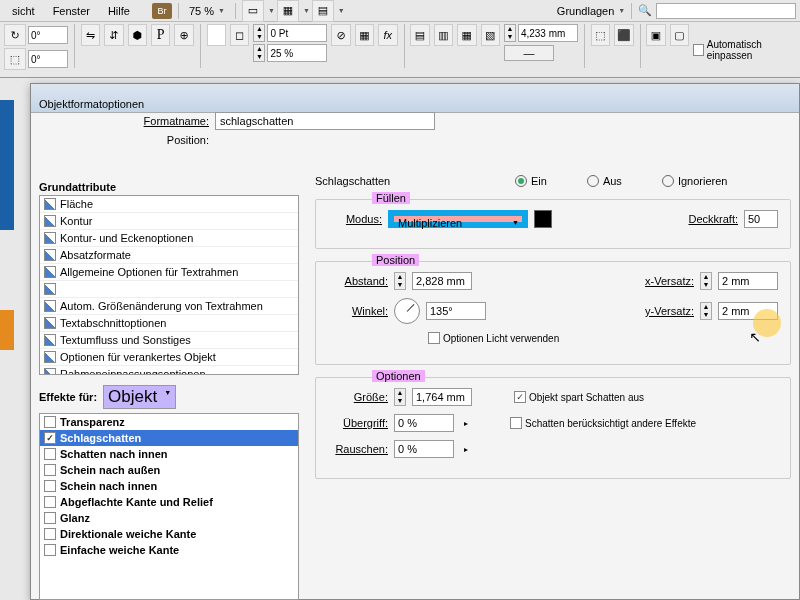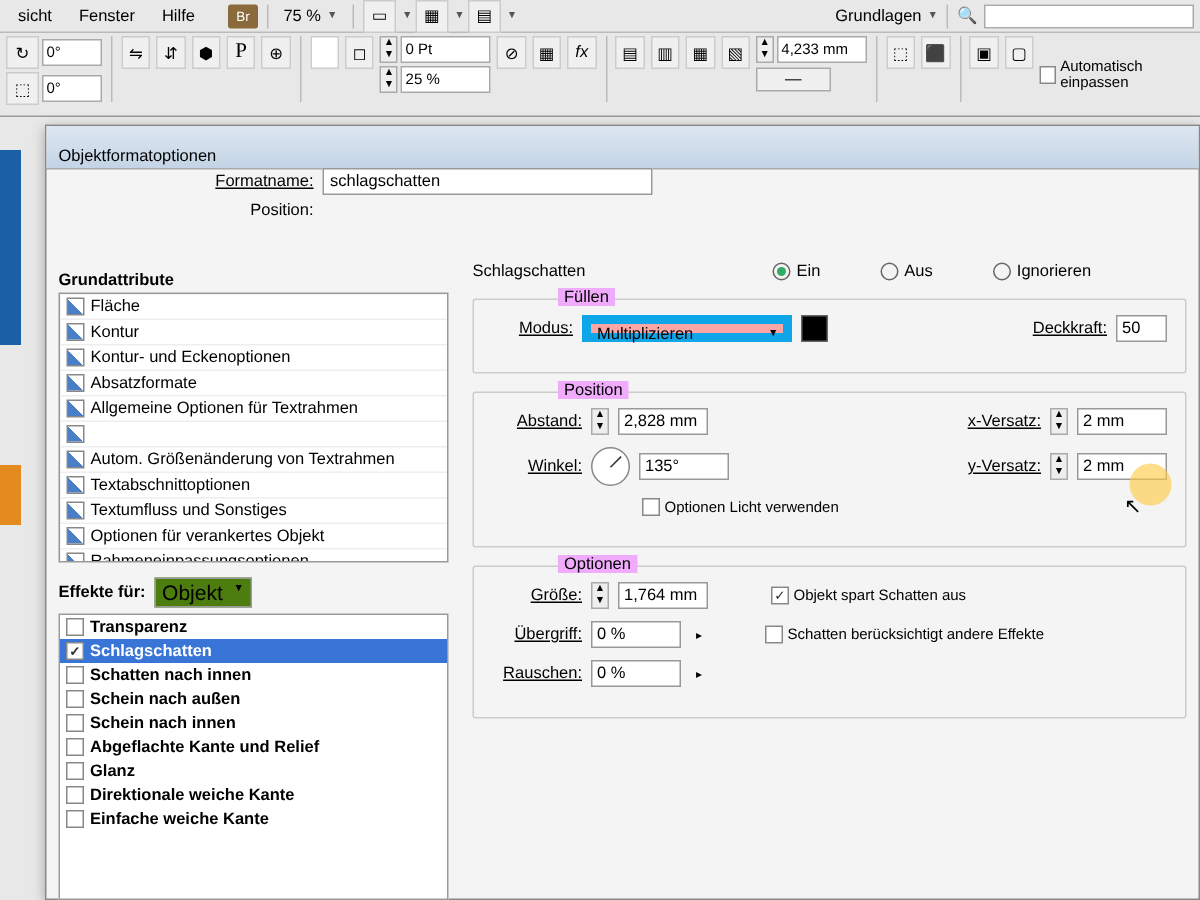--- a/index.html
+++ b/index.html
@@ -36,21 +36,21 @@
   .form-label { width: 170px; text-align: right; font-size: 11px; }
   .form-label.underline { text-decoration: underline; text-decoration-style: solid; }
   .form-input { height: 18px; border: 1px solid #999; padding: 0 4px; font-size: 11px; width: 220px; }
   
   .section-header { font-weight: bold; font-size: 11px; margin: 6px 0 2px 0; }
   .attr-list { border: 1px solid #999; background: #fff; overflow-y: auto; height: 180px; }
   .attr-item { display: flex; align-items: center; padding: 2px 4px; gap: 4px; font-size: 11px; border-bottom: 1px solid #eee; }
   .attr-swatch { width: 12px; height: 12px; border: 1px solid #888; background: linear-gradient(45deg, #4a7fc8 50%, #fff 50%); }
   
   .effects-row { display: flex; align-items: center; gap: 6px; margin: 10px 0 4px 0; }
-  .effects-select { border: 1px solid #999; padding: 1px 18px 1px 4px; font-size: 14px; background: #4d7c0f; position: relative; }
+  .effects-select { border: 1px solid #999; padding: 1px 18px 1px 4px; font-size: 17px; background: #c4b5fd; position: relative; }
   .effects-select::after { content: "▼"; font-size: 7px; position: absolute; right: 4px; top: 3px; }
   
   .fx-list { border: 1px solid #999; background: #fff; overflow-y: auto; flex: 1; }
   .fx-item { display: flex; align-items: center; padding: 2px 4px; gap: 4px; font-size: 11px; font-weight: bold; }
   .fx-item.selected { background: #3875d7; color: #fff; }
   .fx-check { width: 12px; height: 12px; border: 1px solid #888; background: #fff; display: inline-flex; align-items: center; justify-content: center; font-size: 9px; }
   .fx-check.checked::after { content: "✓"; color: #333; }
   .fx-item.selected .fx-check.checked::after { color: #333; }
   
   

